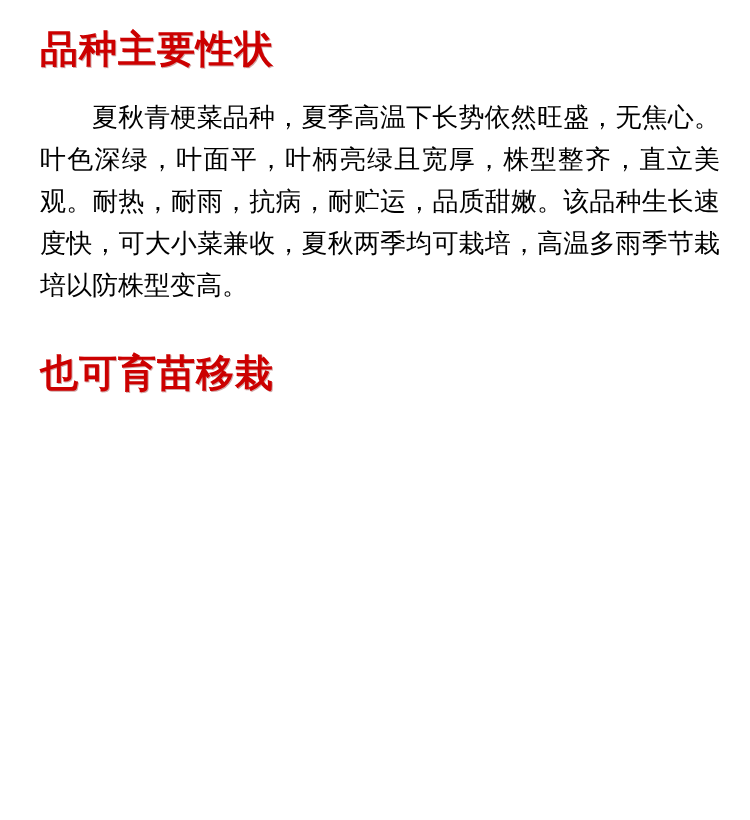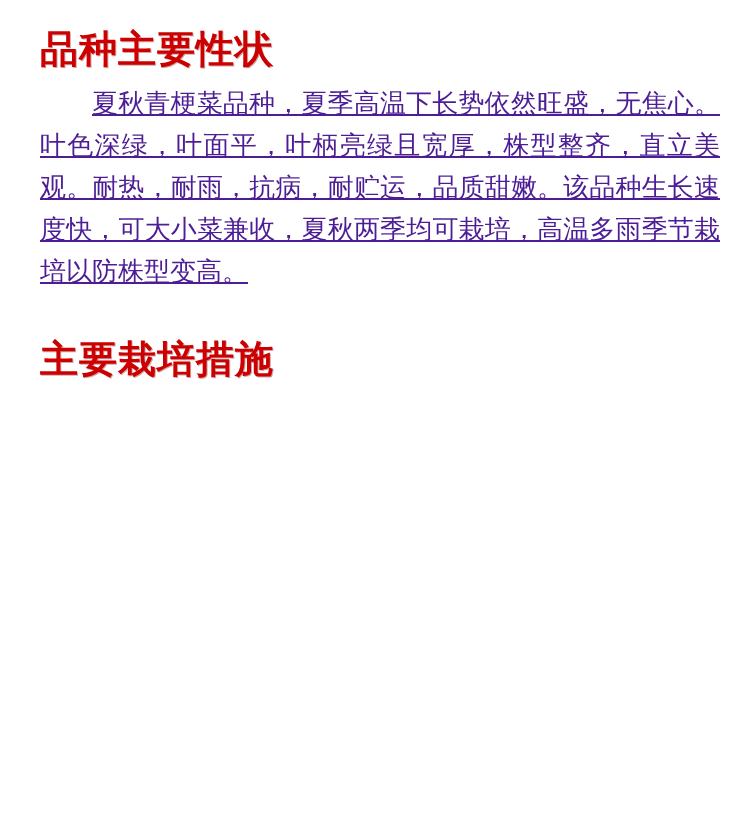--- a/index.html
+++ b/index.html
@@ -31,31 +31,30 @@
     letter-spacing: 1px;
     line-height: 1.25;
     margin: 0;
     padding: 0;
     text-shadow: 1px 1px 0 rgba(120,0,0,0.35);
     font-family: "DejaVu Sans", "Liberation Sans", sans-serif;
   }
   .section-body {
     font-size: 26px;
     line-height: 1.62;
-    color: #4c1d95;
+    color: #000000;
     text-align: justify;
     text-justify: inter-ideograph;
     text-indent: 2em;
     margin: 0;
     padding: 0;
     word-break: break-all;
-    text-decoration: underline;
   }
   .sec-1 .section-heading {
-    margin-bottom: 8px;
+    margin-bottom: 22px;
     font-family: Liberation Serif, serif;
   }
   .sec-1 .section-body {
     margin-bottom: 10px;
     padding-right: 8px;
   }
   .sec-2 .section-heading {
     margin-top: 44px;
     margin-bottom: 24px;
   }
@@ -67,16 +66,16 @@
 <body>
 
 <div class="page">
 
   <div class="section sec-1">
     <h1 class="section-heading">品种主要性状</h1>
     <p class="section-body">夏秋青梗菜品种，夏季高温下长势依然旺盛，无焦心。叶色深绿，叶面平，叶柄亮绿且宽厚，株型整齐，直立美观。耐热，耐雨，抗病，耐贮运，品质甜嫩。该品种生长速度快，可大小菜兼收，夏秋两季均可栽培，高温多雨季节栽培以防株型变高。</p>
   </div>
 
   <div class="section sec-2">
-    <h1 class="section-heading">主要栽培措施</h1>
+    <h1 class="section-heading">也可育苗移栽</h1>
   </div>
 
 </div>
 
 </body></html>

